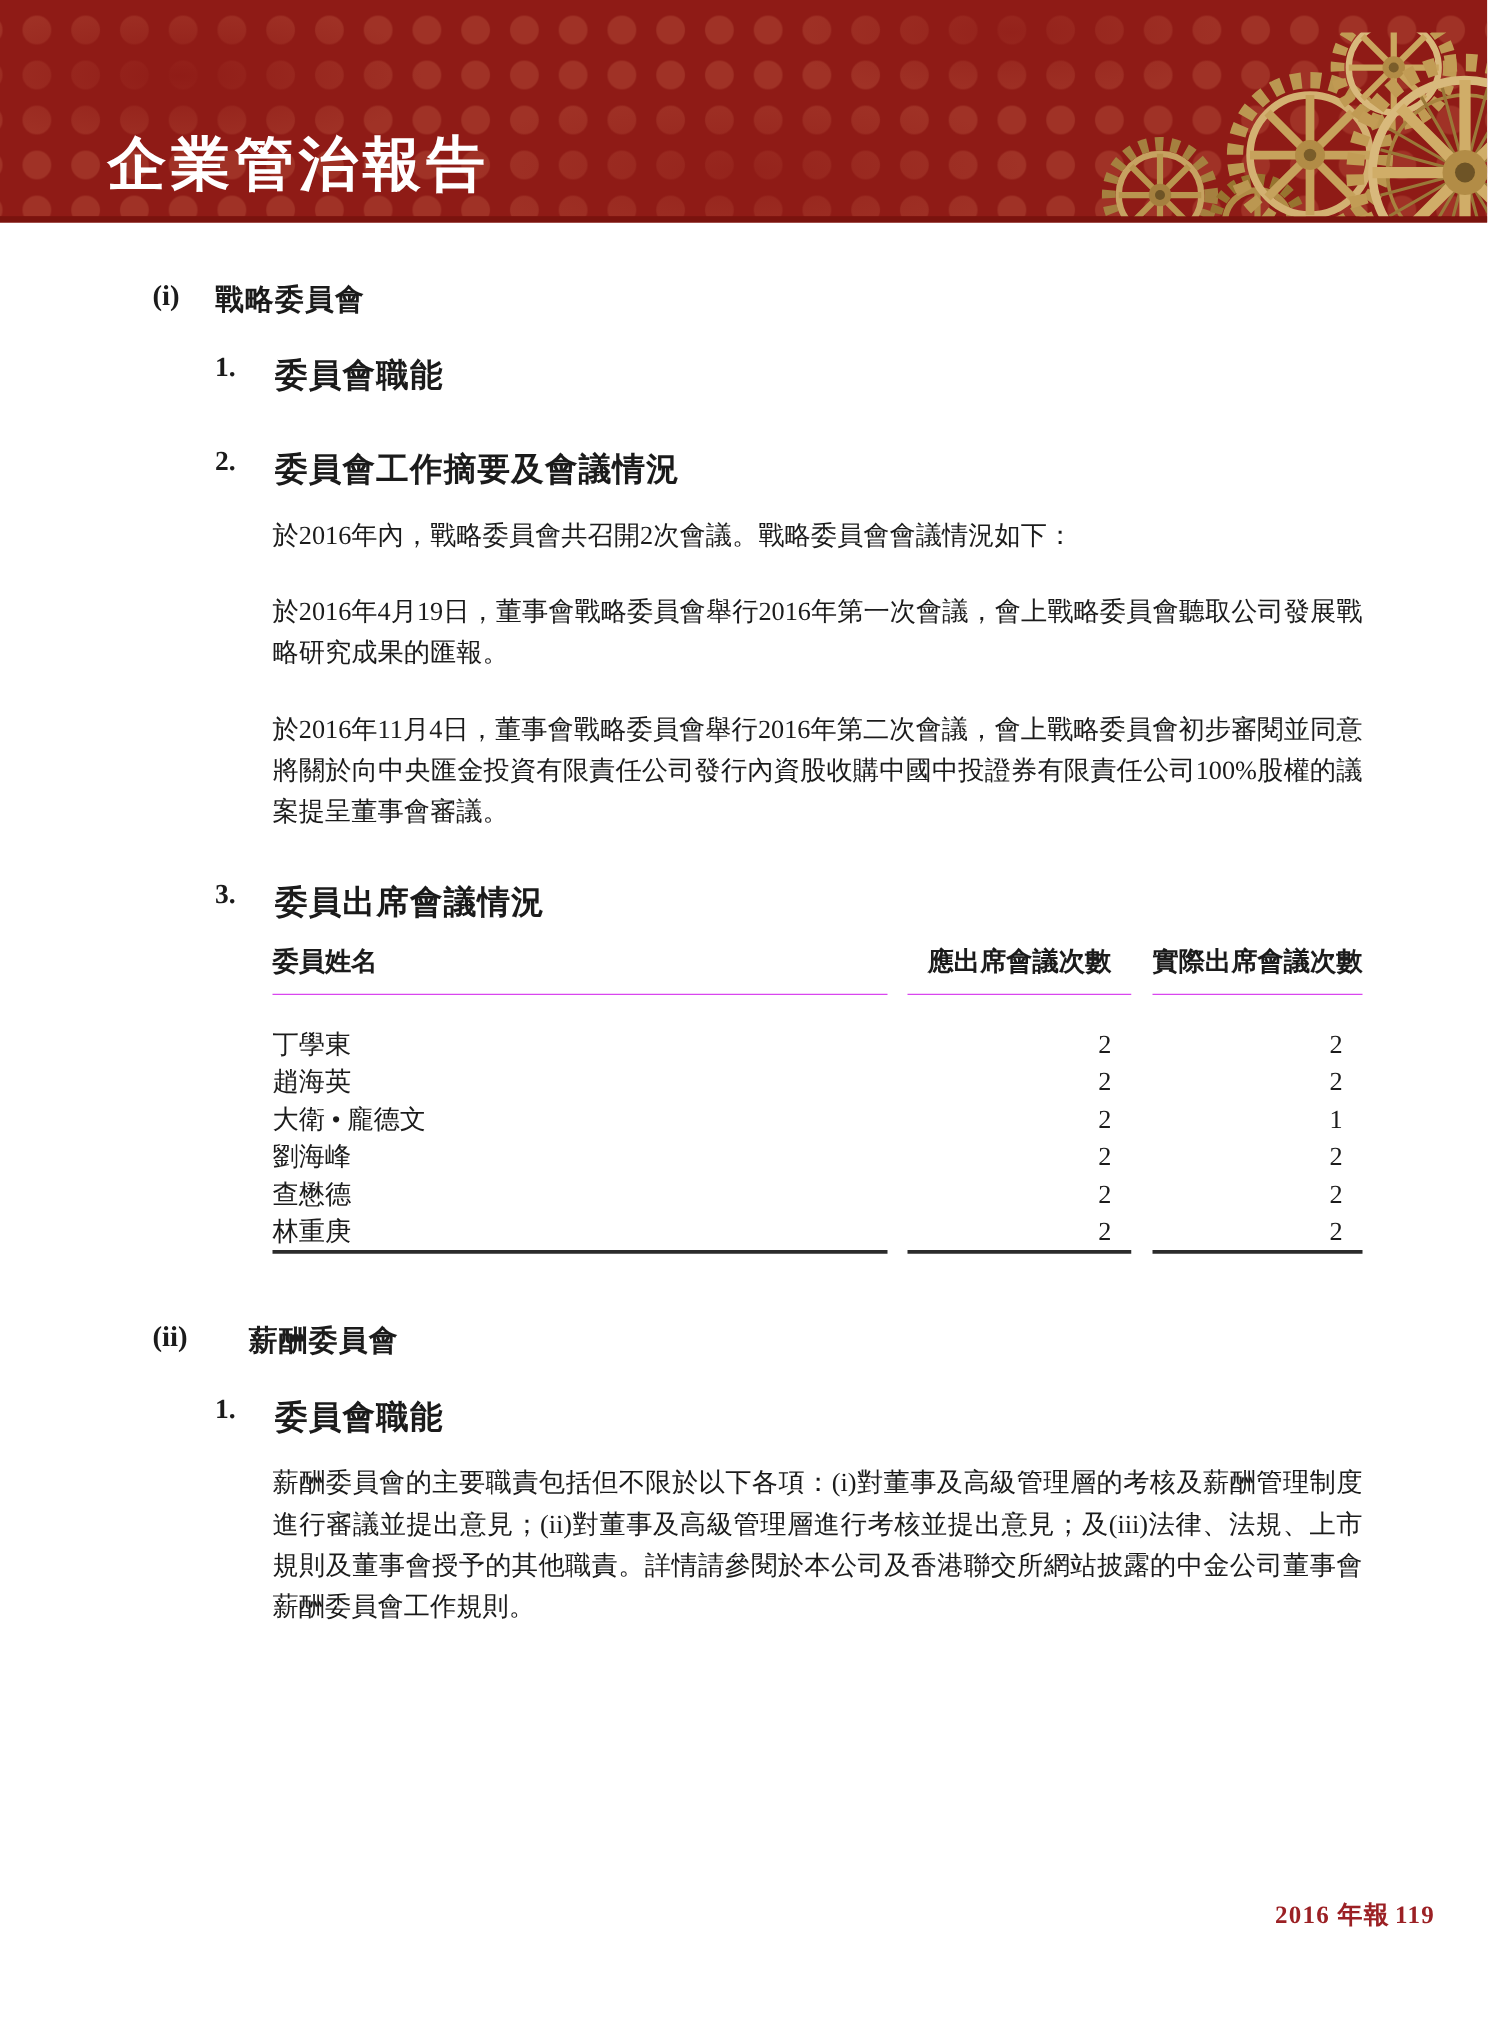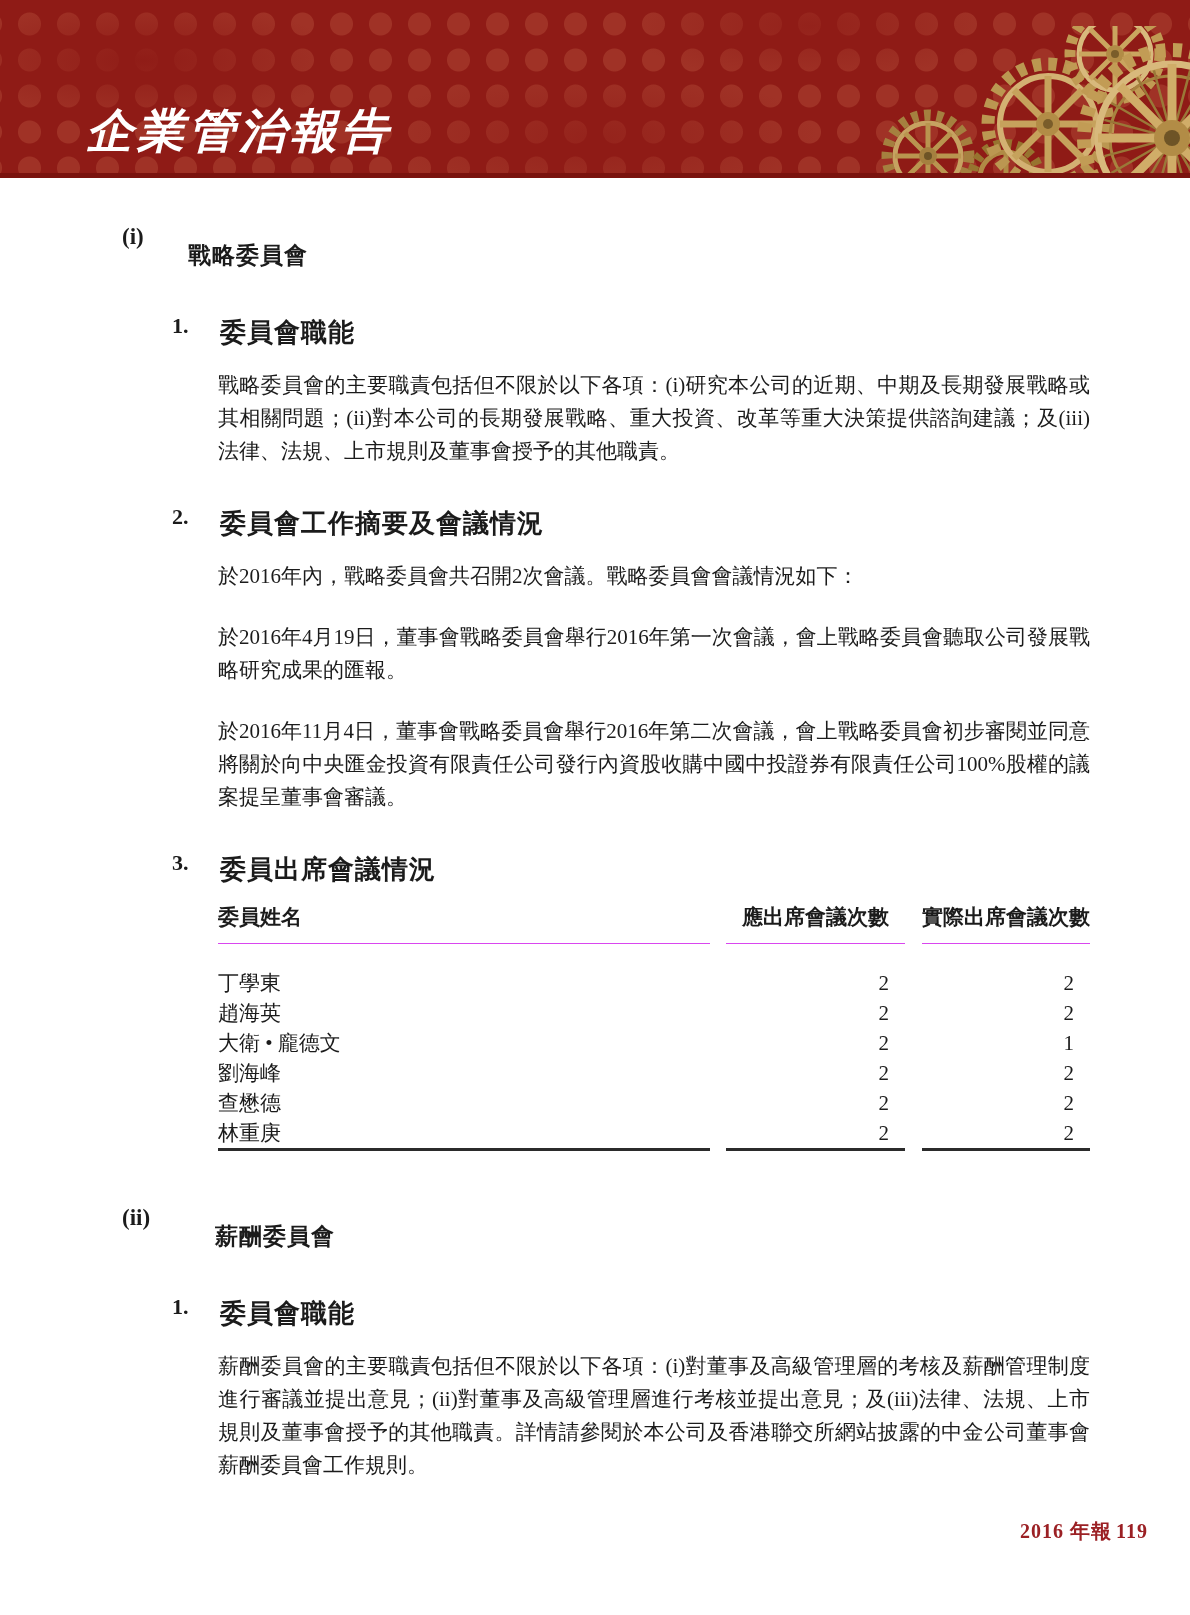--- a/index.html
+++ b/index.html
@@ -40,35 +40,34 @@
   .banner-title {
     position: absolute;
     left: 86px;
     top: 100px;
     margin: 0;
     z-index: 3;
     font-size: 47px;
     font-weight: 600;
     letter-spacing: 4px;
     color: #ffffff;
-    font-style: italic;
   }
   .gears {
     position: absolute;
     right: 0;
     top: 26px;
     z-index: 2;
   }
 
   
   .content { padding: 0 0 0 122px; }
   .sec-head { display: flex; margin-top: 46px; }
   .sec-head.second { margin-top: 54px; gap: 27px; }
   .sec-label { width: 50px; font-weight: bold; font-size: 23px; }
-  .sec-title { margin: 16px; font-size: 23px; font-weight: bold; letter-spacing: 1px; }
+  .sec-title { margin: 0; font-size: 23px; font-weight: bold; letter-spacing: 1px; }
 
   .subsection { margin-left: 50px; }
   .sub-head { display: flex; margin-top: 26px; }
   .sub-head.later { margin-top: 36px; }
   .sub-num { width: 46px; font-weight: bold; font-size: 22px; }
   .sub-title { margin: 2px; font-size: 26px; font-weight: bold; letter-spacing: 1px; }
 
   .sub-body { margin-left: 46px; width: 872px; }
   .sub-body p {
     margin: 17px 0 0 0;
@@ -184,23 +183,20 @@
       <div class="sec-head">
         <span class="sec-label">(i)</span>
         <h2 class="sec-title">戰略委員會</h2>
       </div>
 
       <div class="subsection">
         <div class="sub-head">
           <span class="sub-num">1.</span>
           <h3 class="sub-title">委員會職能</h3>
         </div>
-        <div class="sub-body">
-          <p>戰略委員會的主要職責包括但不限於以下各項：(i)研究本公司的近期、中期及長期發展戰略或其相關問題；(ii)對本公司的長期發展戰略、重大投資、改革等重大決策提供諮詢建議；及(iii)法律、法規、上市規則及董事會授予的其他職責。</p>
-        </div>
       </div>
 
       <div class="subsection">
         <div class="sub-head later">
           <span class="sub-num">2.</span>
           <h3 class="sub-title">委員會工作摘要及會議情況</h3>
         </div>
         <div class="sub-body">
           <p>於2016年內，戰略委員會共召開2次會議。戰略委員會會議情況如下：</p>
           <p class="gap-before">於2016年4月19日，董事會戰略委員會舉行2016年第一次會議，會上戰略委員會聽取公司發展戰略研究成果的匯報。</p>

